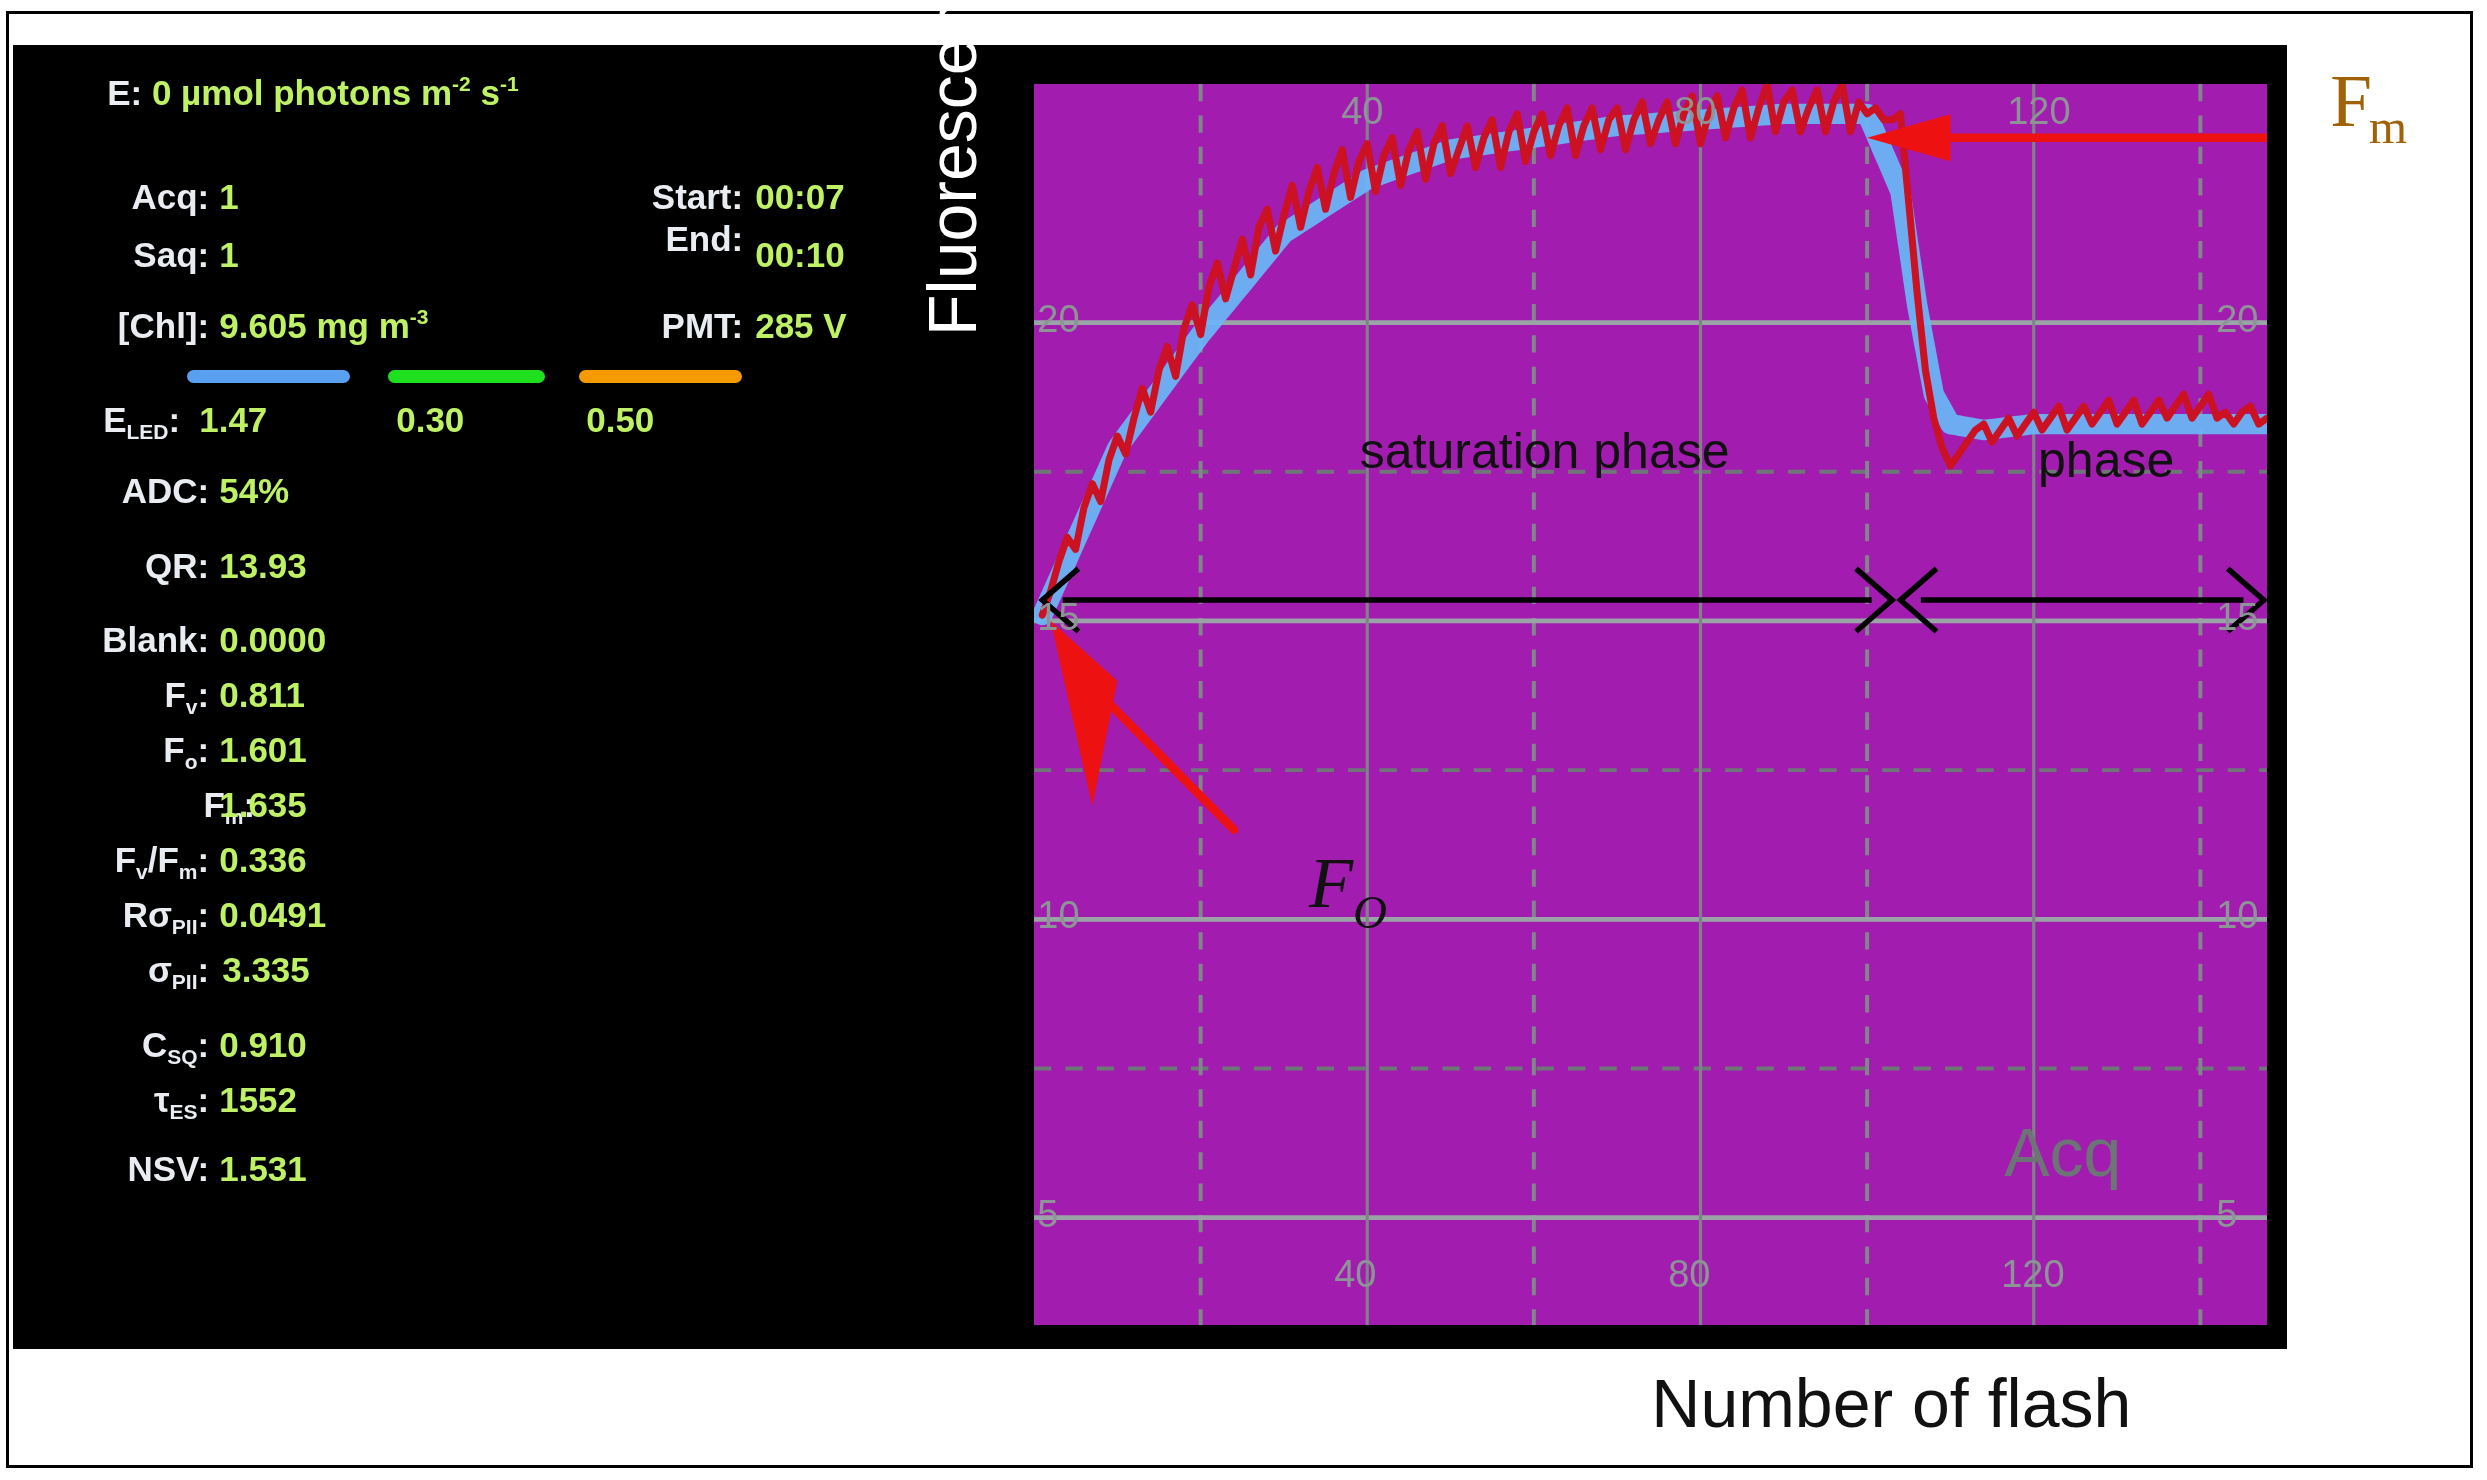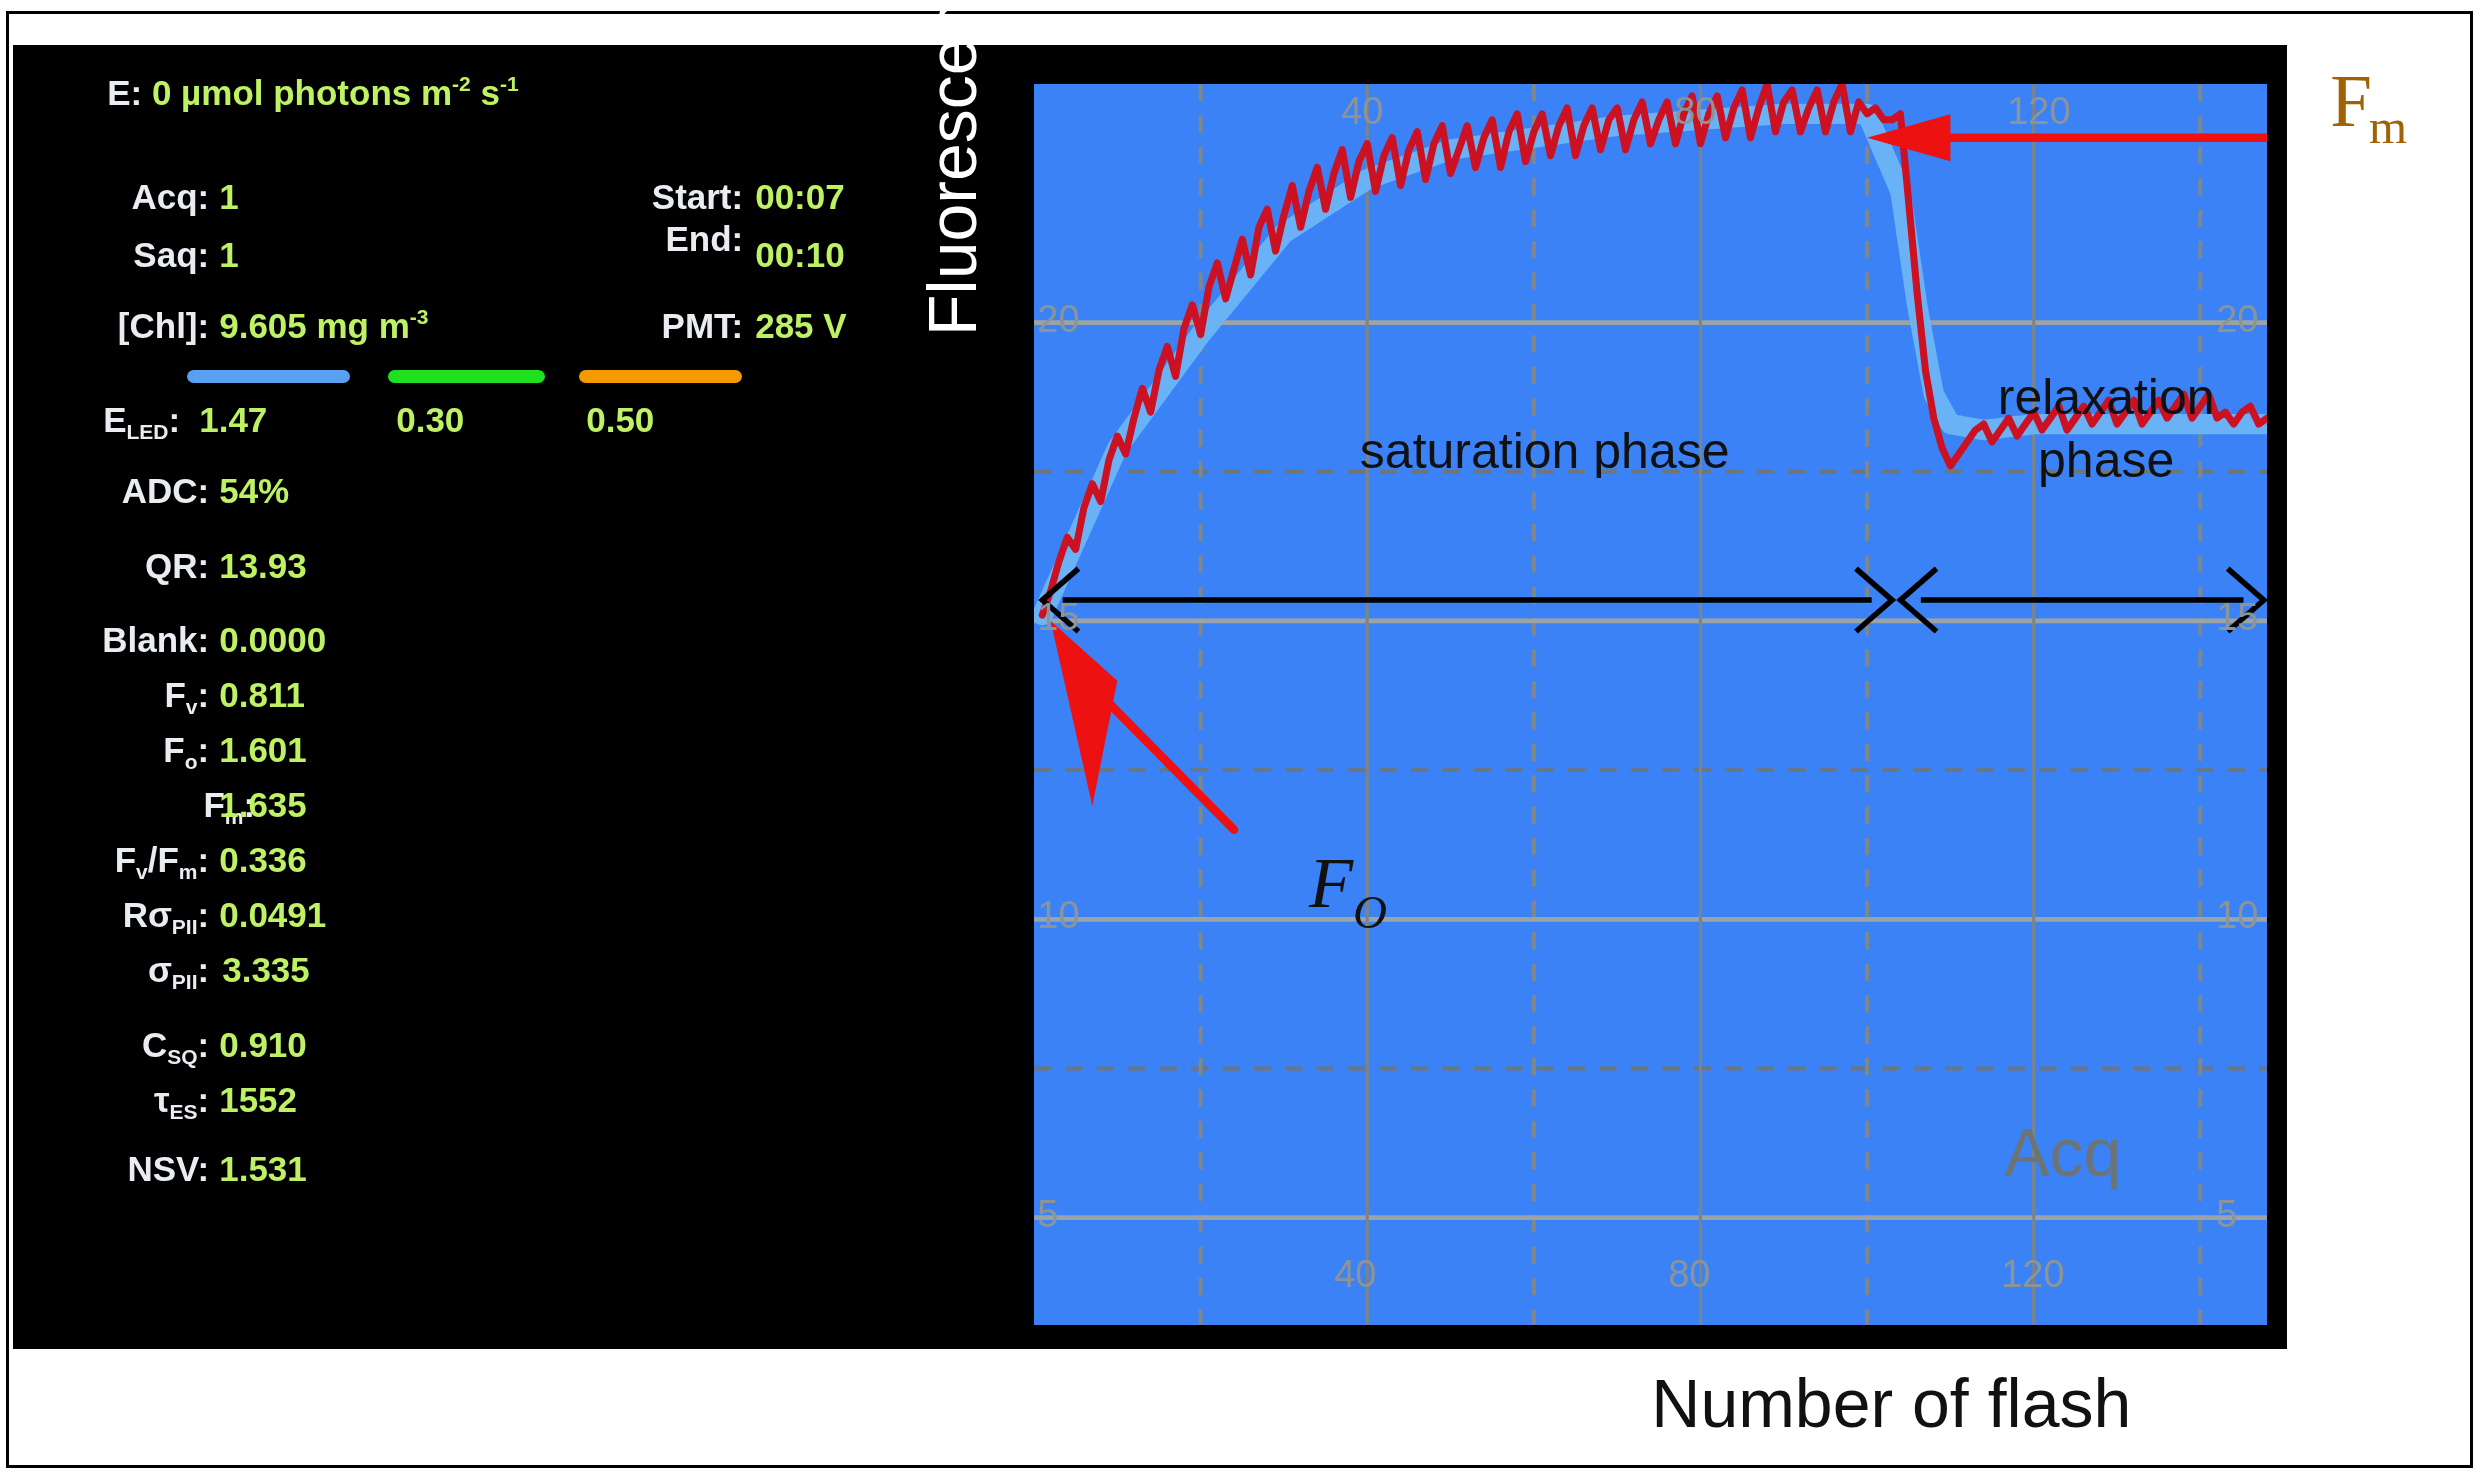--- a/index.html
+++ b/index.html
@@ -18,21 +18,21 @@
   .val{color:#bef264;}
   .sub{font-size:21px;vertical-align:baseline;position:relative;top:7px;letter-spacing:0px;}
   .sup{font-size:21px;vertical-align:baseline;position:relative;top:-14px;}
   .r{text-align:right;}
 
   
   .ledbar{position:absolute;height:13.4px;border-radius:7px;}
 
   
   #chartwrap{position:absolute;left:1021px;top:39px;width:1233px;height:1241px;}
-  #plot{position:absolute;inset:0;background:#3b82f6;overflow:hidden;}
+  #plot{position:absolute;inset:0;background:#a21caf;overflow:hidden;}
 
   .tick{position:absolute;color:#8d9496;font-size:38px;font-weight:400;
         font-family:"Liberation Sans",sans-serif;white-space:nowrap;}
 
   #ylabel{position:absolute;left:900px;top:291px;width:550px;
           transform:rotate(-90deg);transform-origin:0 0;
           color:#ffffff;font-size:68px;white-space:nowrap;}
 
   .phaselabel{position:absolute;color:#111;font-size:50px;white-space:nowrap;text-align:center;}
   .acqlabel{position:absolute;color:#6d7476;font-size:68px;white-space:nowrap;}
@@ -178,21 +178,20 @@
       <div class="tick" id="xtt1" style="left: 640px; top: 6.3px;">80</div>
       <div class="tick" id="xtt2" style="left: 973px; top: 6.3px;">120</div>
 
       <div class="tick" id="xtb0" style="left: 300px; top: 1169px;">40</div>
       <div class="tick" id="xtb1" style="left: 634px; top: 1169px;">80</div>
       <div class="tick" id="xtb2" style="left: 967px; top: 1169px;">120</div>
 
       <div class="acqlabel" id="acqlbl" style="left:970px;top:1029px;">Acq</div>
 
       <div class="phaselabel" id="satlbl" style="left:259px;top:338px;width:503px;">saturation phase</div>
-      <div class="phaselabel" id="rellbl-1" style="left:903px;top:284px;width:338px;">relaxation</div>
       <div class="phaselabel" id="rellbl-2" style="left:903px;top:347px;width:338px;">phase</div>
     </div>
   </div>
 
   <div id="fm-label"><span>F</span><span class="s">m</span></div>
 
   <div id="flash-label">Number of flash</div>
 
 </div>
 

